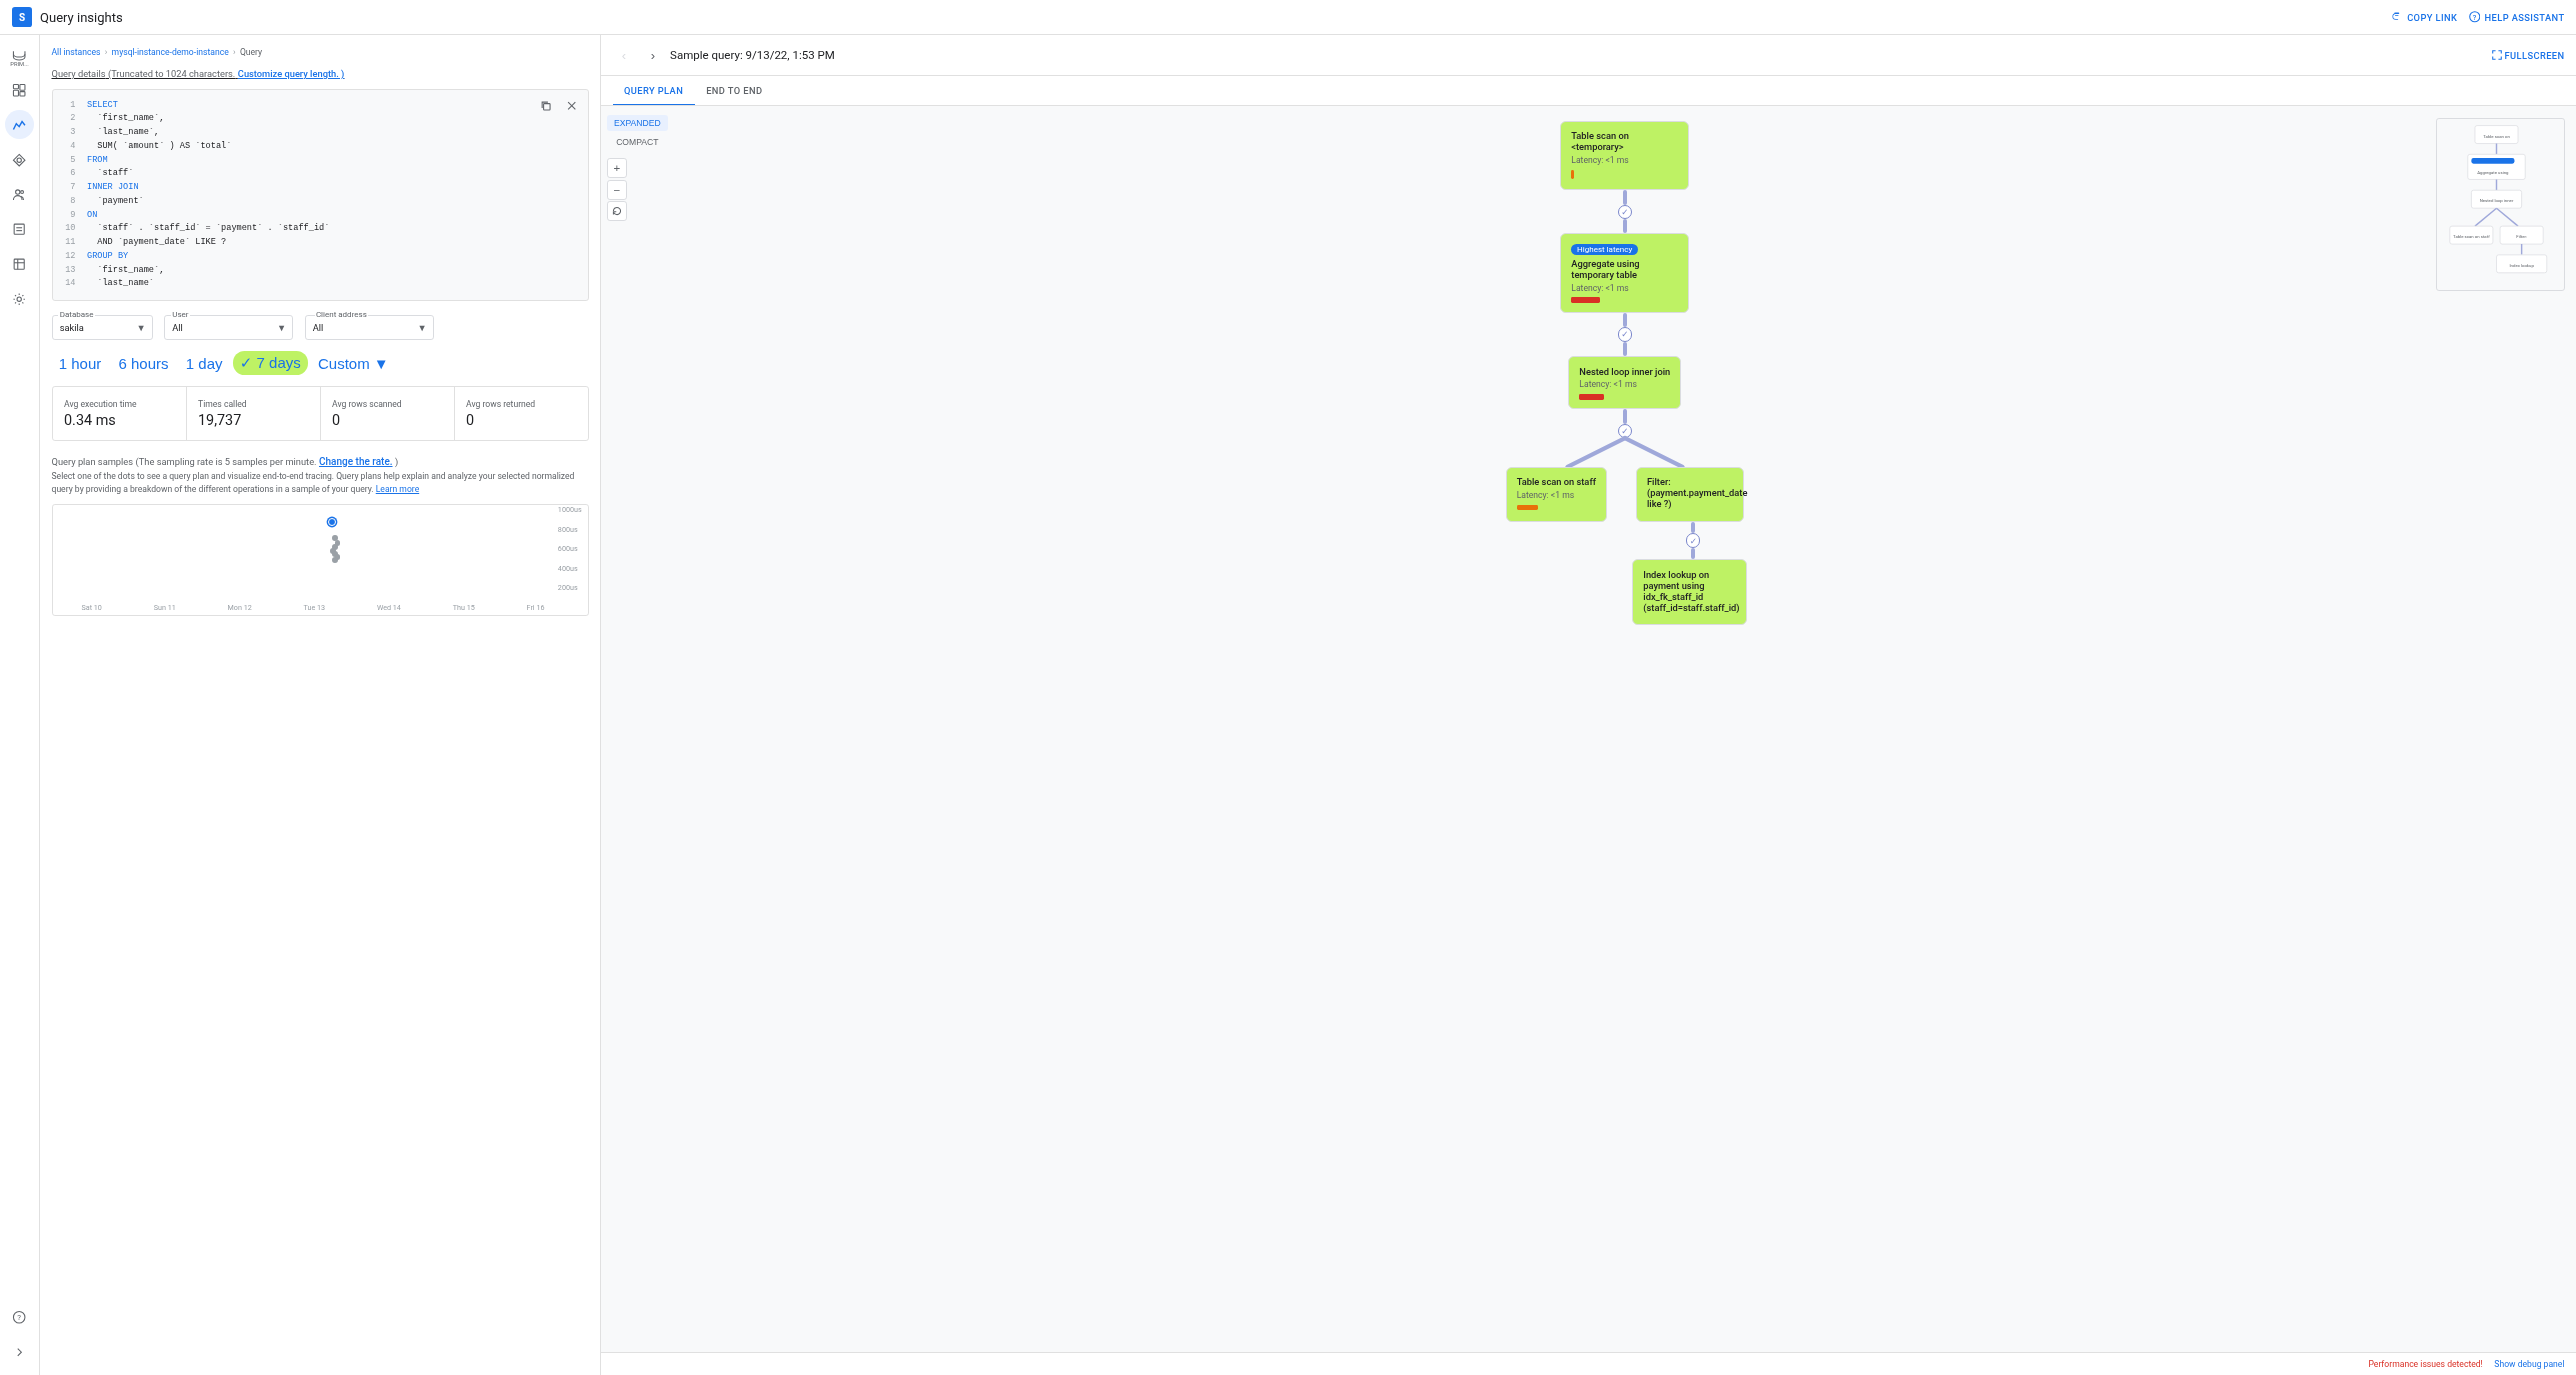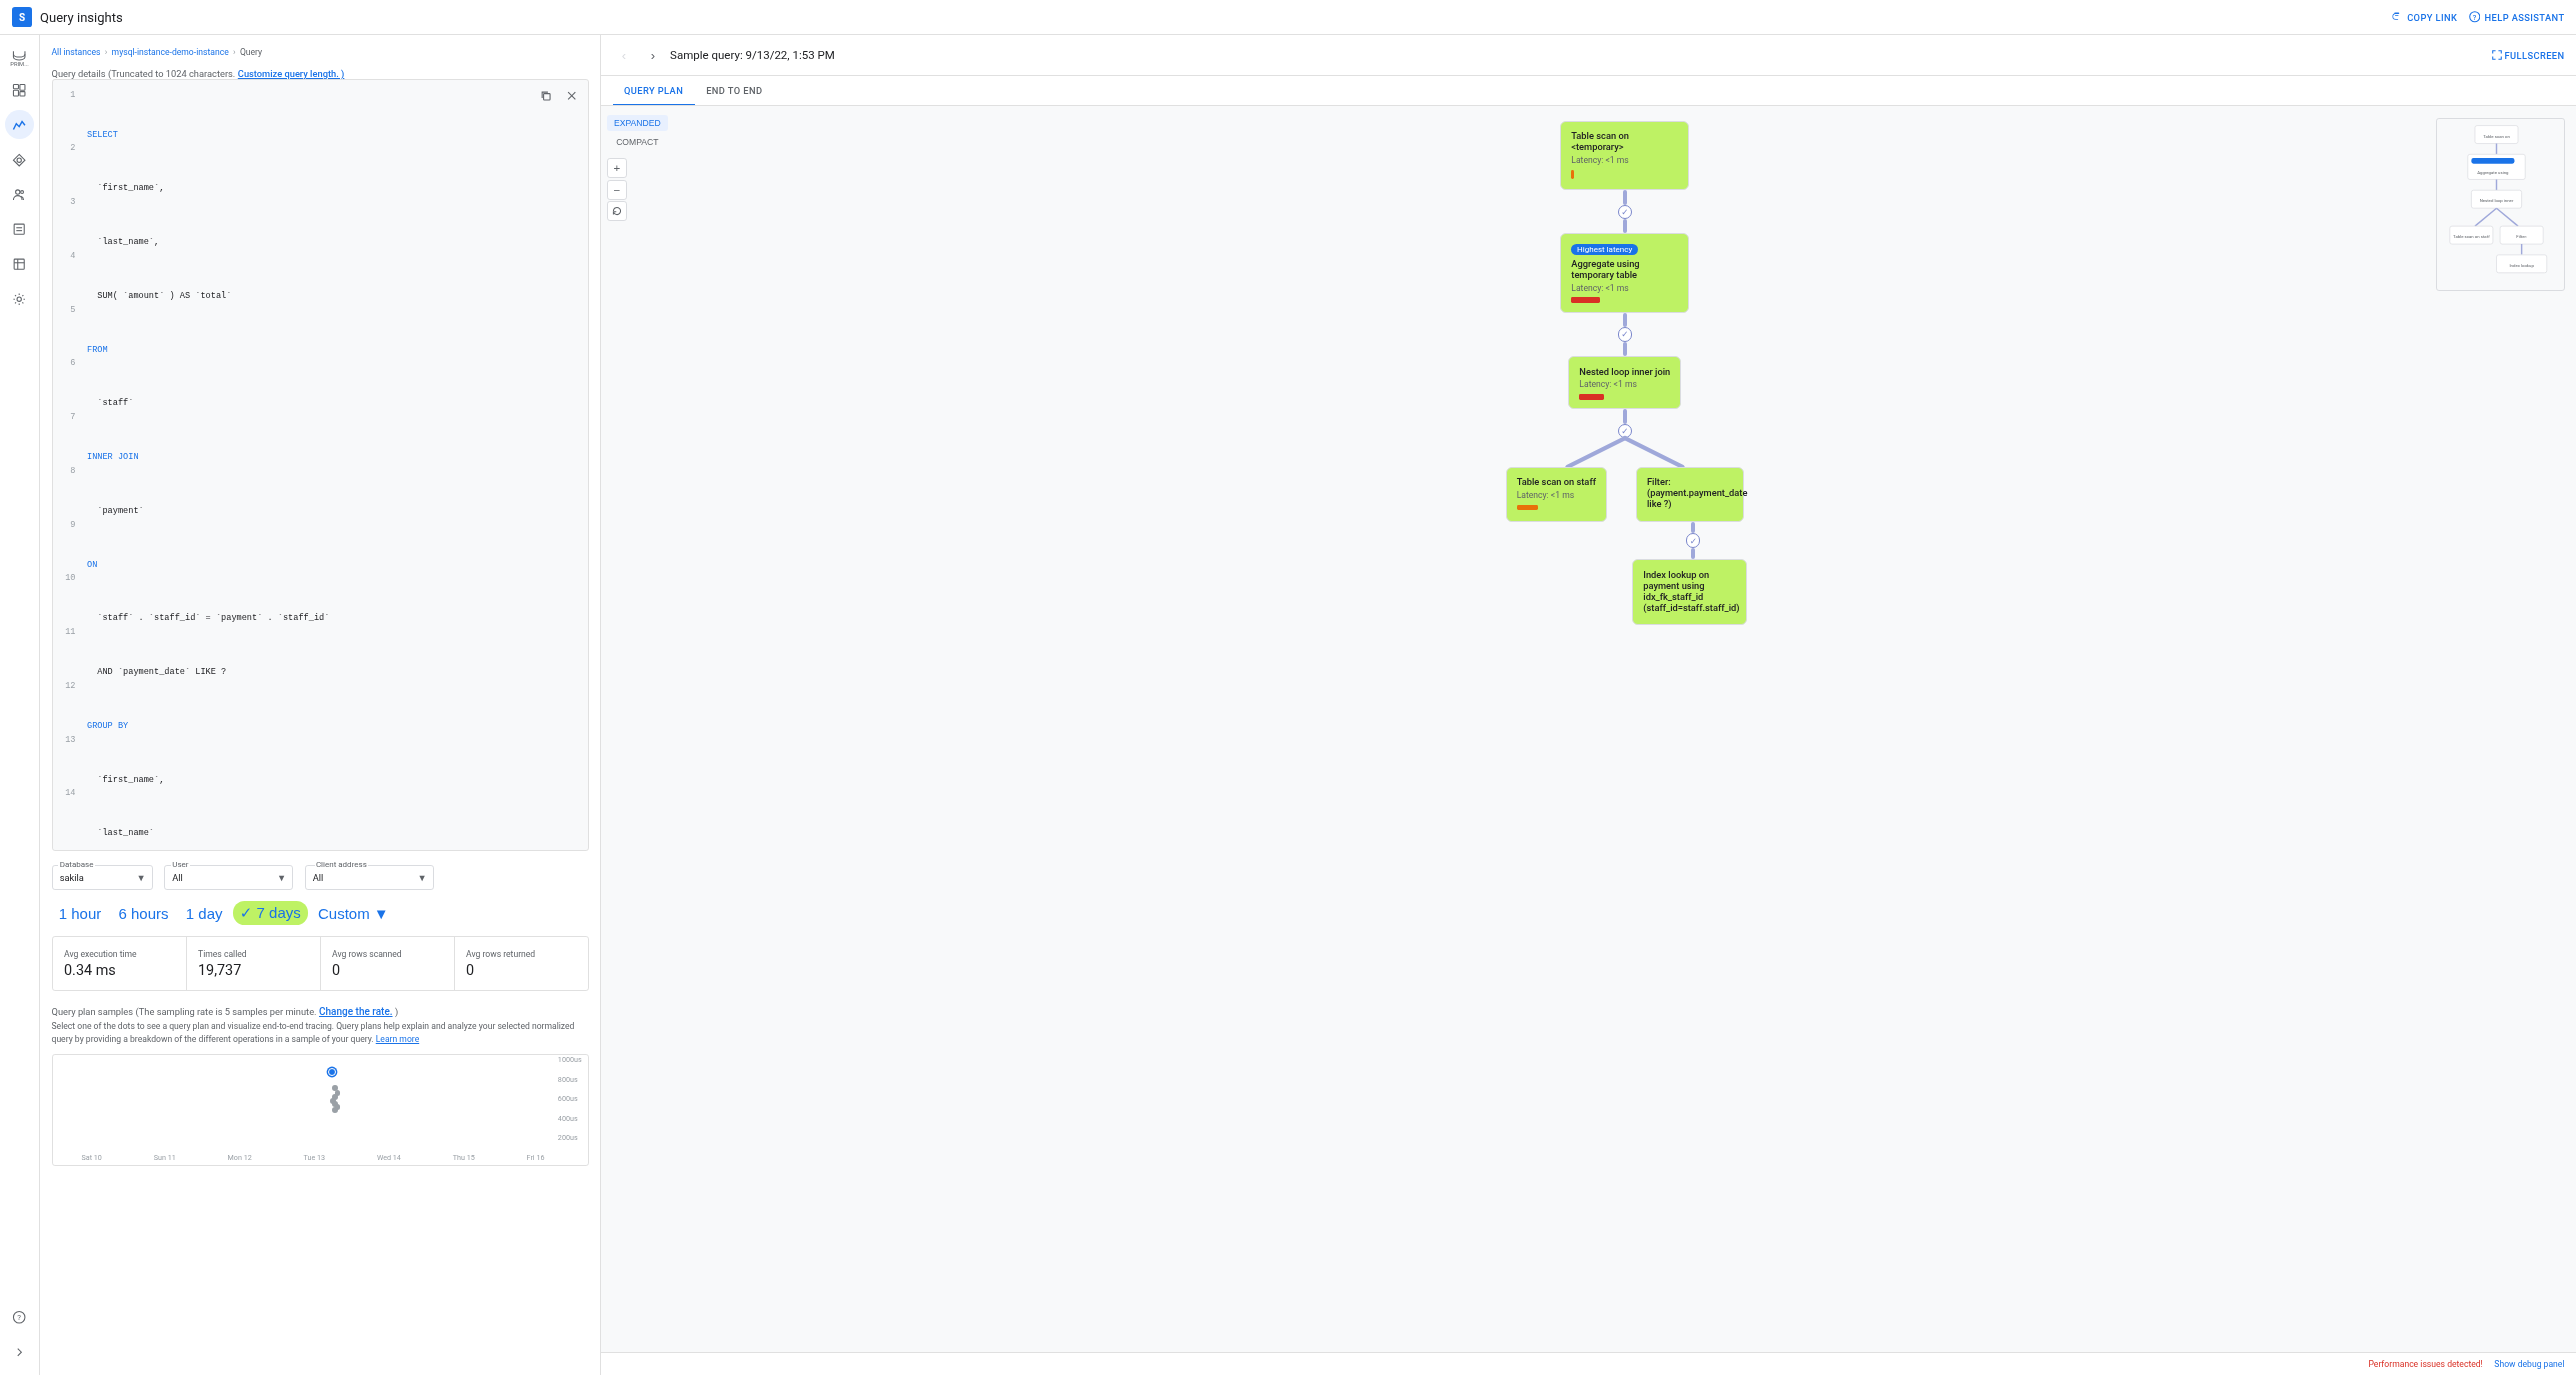--- a/index.html
+++ b/index.html
@@ -98,42 +98,43 @@
       margin-bottom: 11.5px;
     }
     .breadcrumb a { color: #1a73e8; text-decoration: none; }
     .breadcrumb-sep { color: #9aa0a6; }
 
     
     .section-header {
       font-size: 10px;
       font-weight: 500;
       color: #202124;
-      margin-bottom: 0;
+      margin-bottom: 10px;
+      text-decoration: underline;
     }
     .section-header span { font-weight: 400; color: #5f6368; font-size: 9.3px; }
     .section-header a { color: #1a73e8; font-size: 9.3px; }
 
     .code-block {
       background: #f8f9fa;
       border: 0.7px solid #e0e0e0;
       border-radius: 2.9px;
       padding: 8.6px;
       font-family: 'Courier New', monospace;
       font-size: 8.6px;
       position: relative;
       margin-bottom: 14.4px;
     }
     .code-line {
       display: flex;
       gap: 11.5px;
       line-height: 1.6;
     }
     .line-num { color: #9aa0a6; min-width: 14.4px; text-align: right; user-select: none; }
-    .line-code { color: #202124; margin-top: 40px; }
+    .line-code { color: #202124; }
     .kw { color: #1a73e8; }
     .code-actions {
       position: absolute;
       top: 5.8px;
       right: 5.8px;
       display: flex;
       gap: 5.8px;
     }
     .code-action-btn {
       width: 20px; height: 20px;

